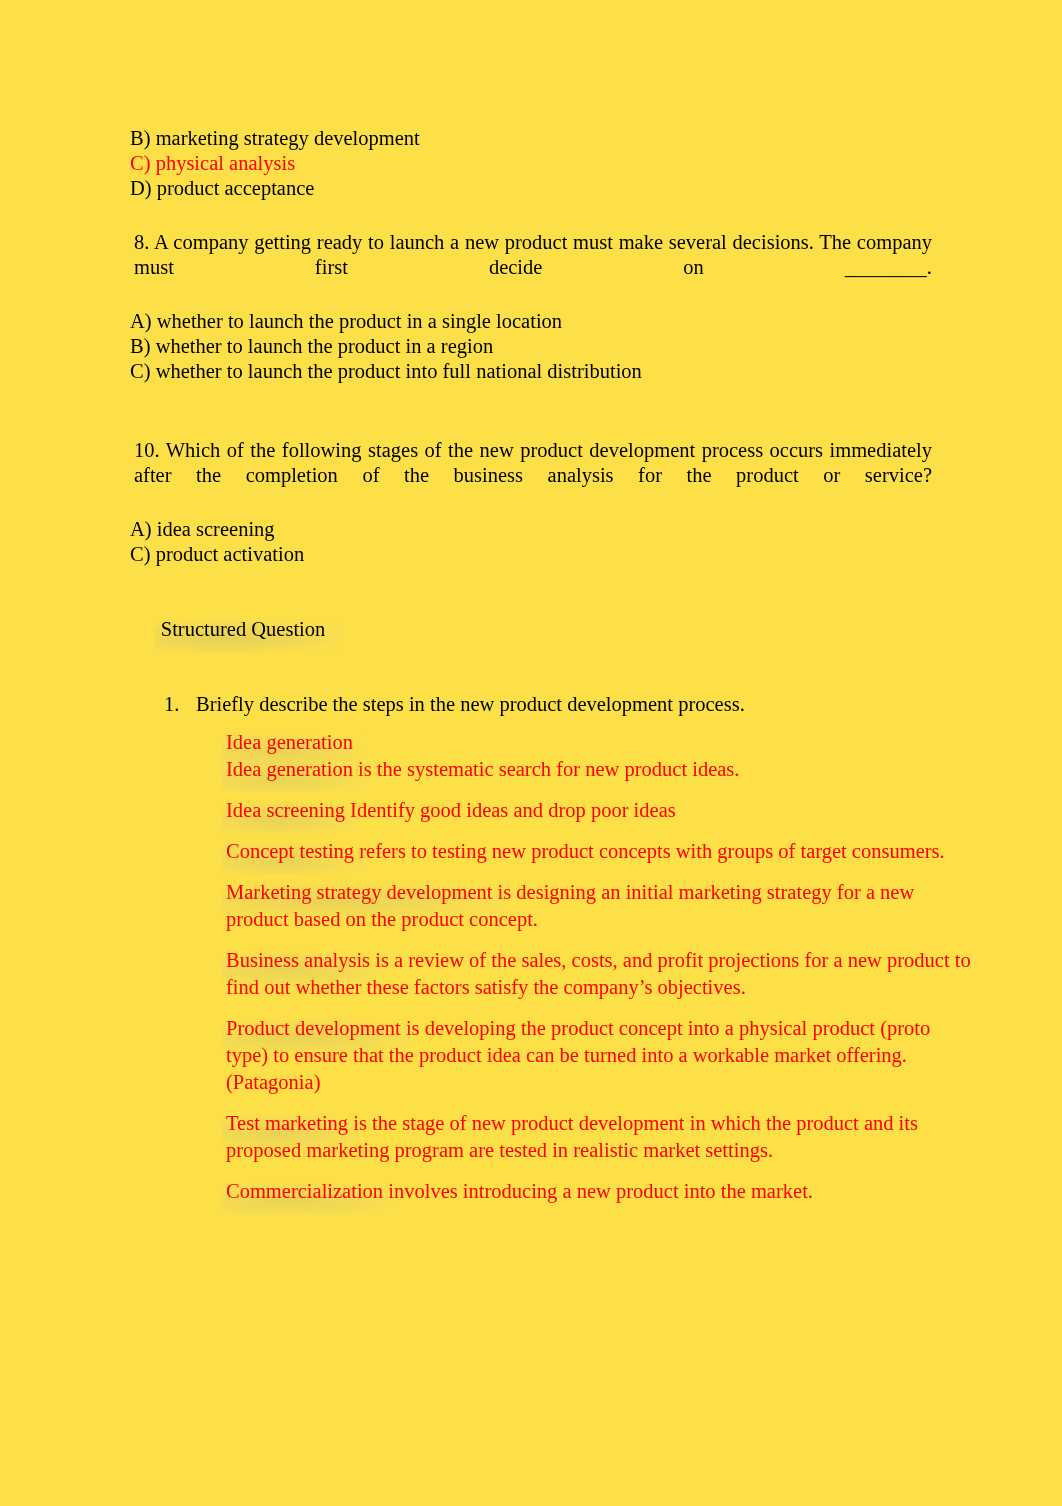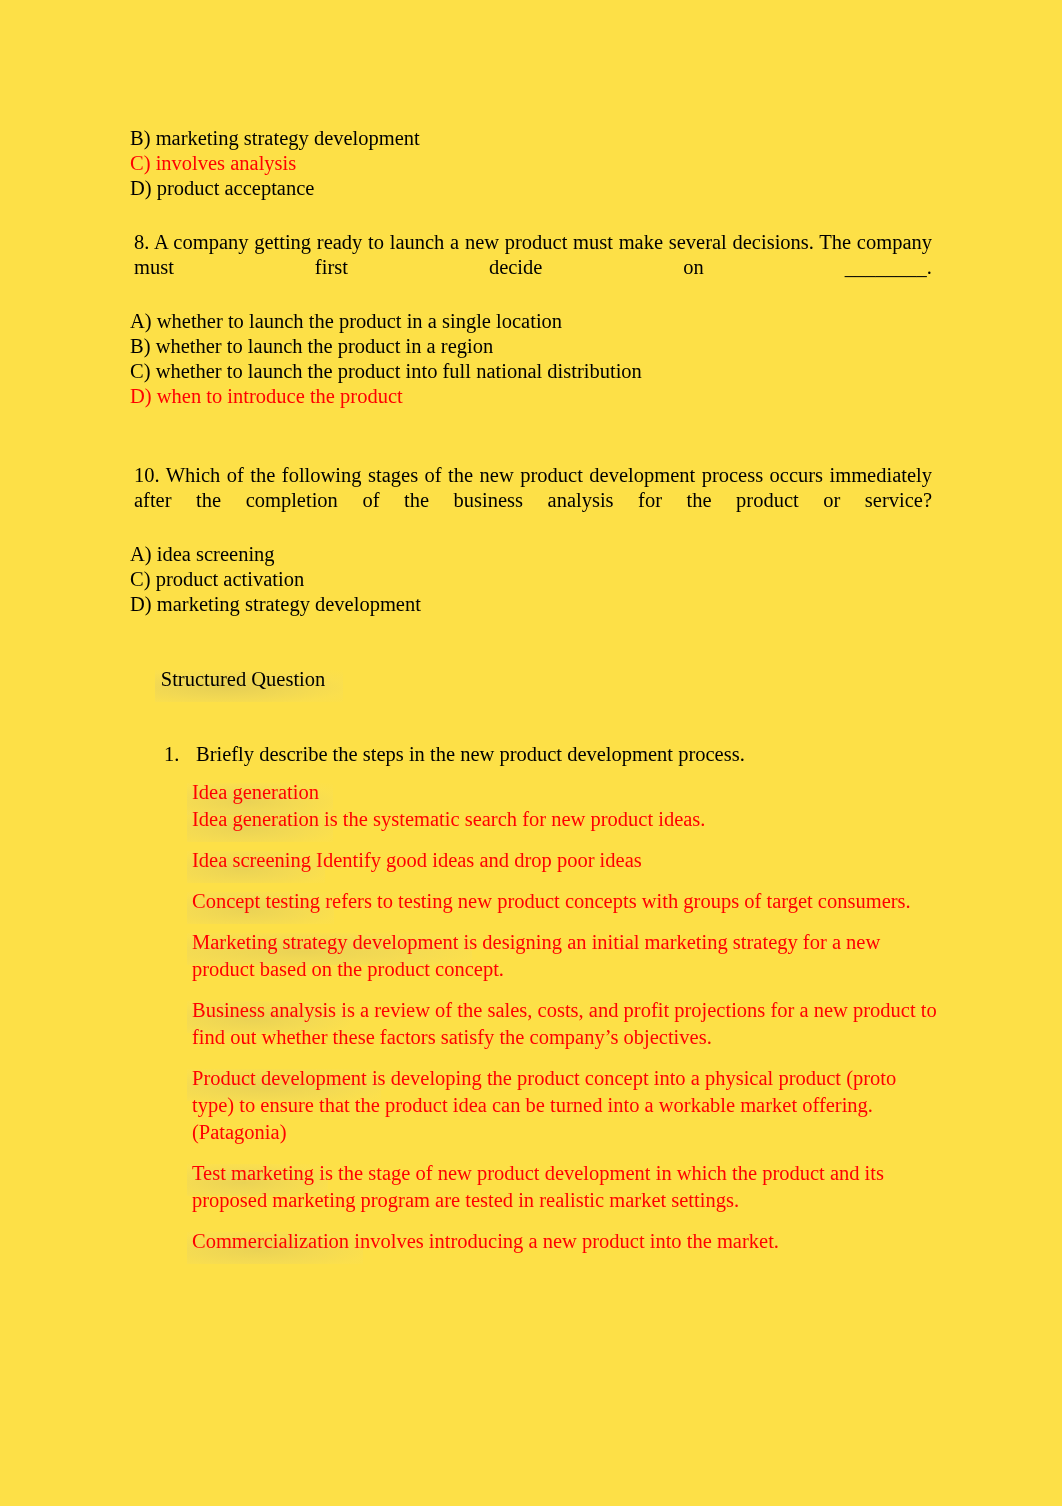--- a/index.html
+++ b/index.html
@@ -92,21 +92,21 @@
     line-height: 25px;
   }
   .struct-num {
     position: absolute;
     left: 34px;
     top: 0;
   }
 
   
   .answer-body {
-    margin-left: 62px;
+    margin-left: 96px;
     width: 748px;
   }
   .ans-para {
     font-size: 20.5px;
     line-height: 27px;
     color: #ff0000;
     margin: 0 0 14px 0;
     text-align: left;
   }
   .ans-para.tight { margin-bottom: 0; }
@@ -135,44 +135,42 @@
   }
 </style>
 </head>
 <body>
 
 <div class="page">
   <div class="content">
 
     <div>
       <div class="line black">B) marketing strategy development</div>
-      <div class="line red">C) involves analysis</div>
+      <div class="line red">C) physical analysis</div>
       <div class="line black">D) product acceptance</div>
     </div>
 
     <div class="gap"></div>
 
     <div>
       <p class="q-stem black">8. A company getting ready to launch a new product must make several decisions. The company must first decide on ________.</p>
       <div class="line black">A) whether to launch the product in a single location</div>
       <div class="line black">B) whether to launch the product in a region</div>
       <div class="line black">C) whether to launch the product into full national distribution</div>
-      <div class="line red">D) when to introduce the product</div>
     </div>
 
     <div class="gap"></div>
 
 
     <div class="gap"></div>
 
     <div>
       <p class="q-stem black">10. Which of the following stages of the new product development process occurs immediately after the completion of the business analysis for the product or service?</p>
       <div class="line black">A) idea screening</div>
       <div class="line black">C) product activation</div>
-      <div class="line black">D) marketing strategy development</div>
     </div>
 
     <div class="gap"></div>
 
     <div class="line black">
       <span class="smudge"><span>Structured Question</span></span>
     </div>
 
     <div class="gap"></div>
 

